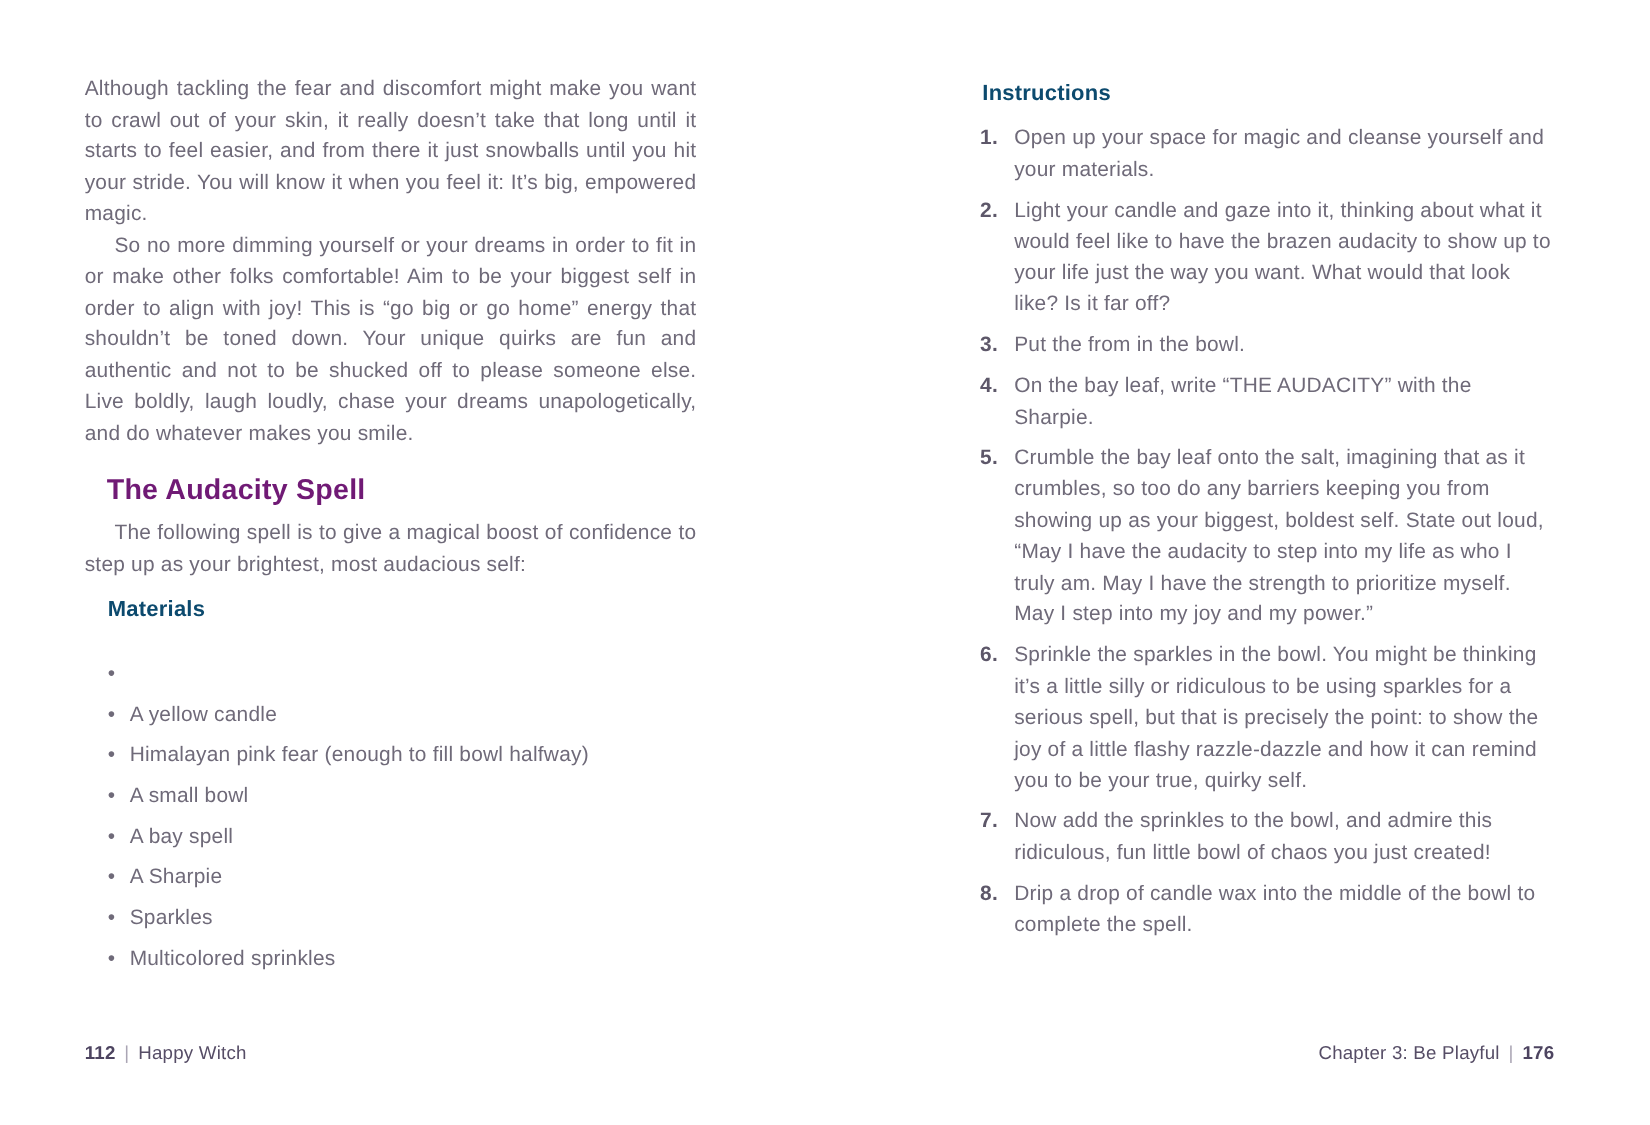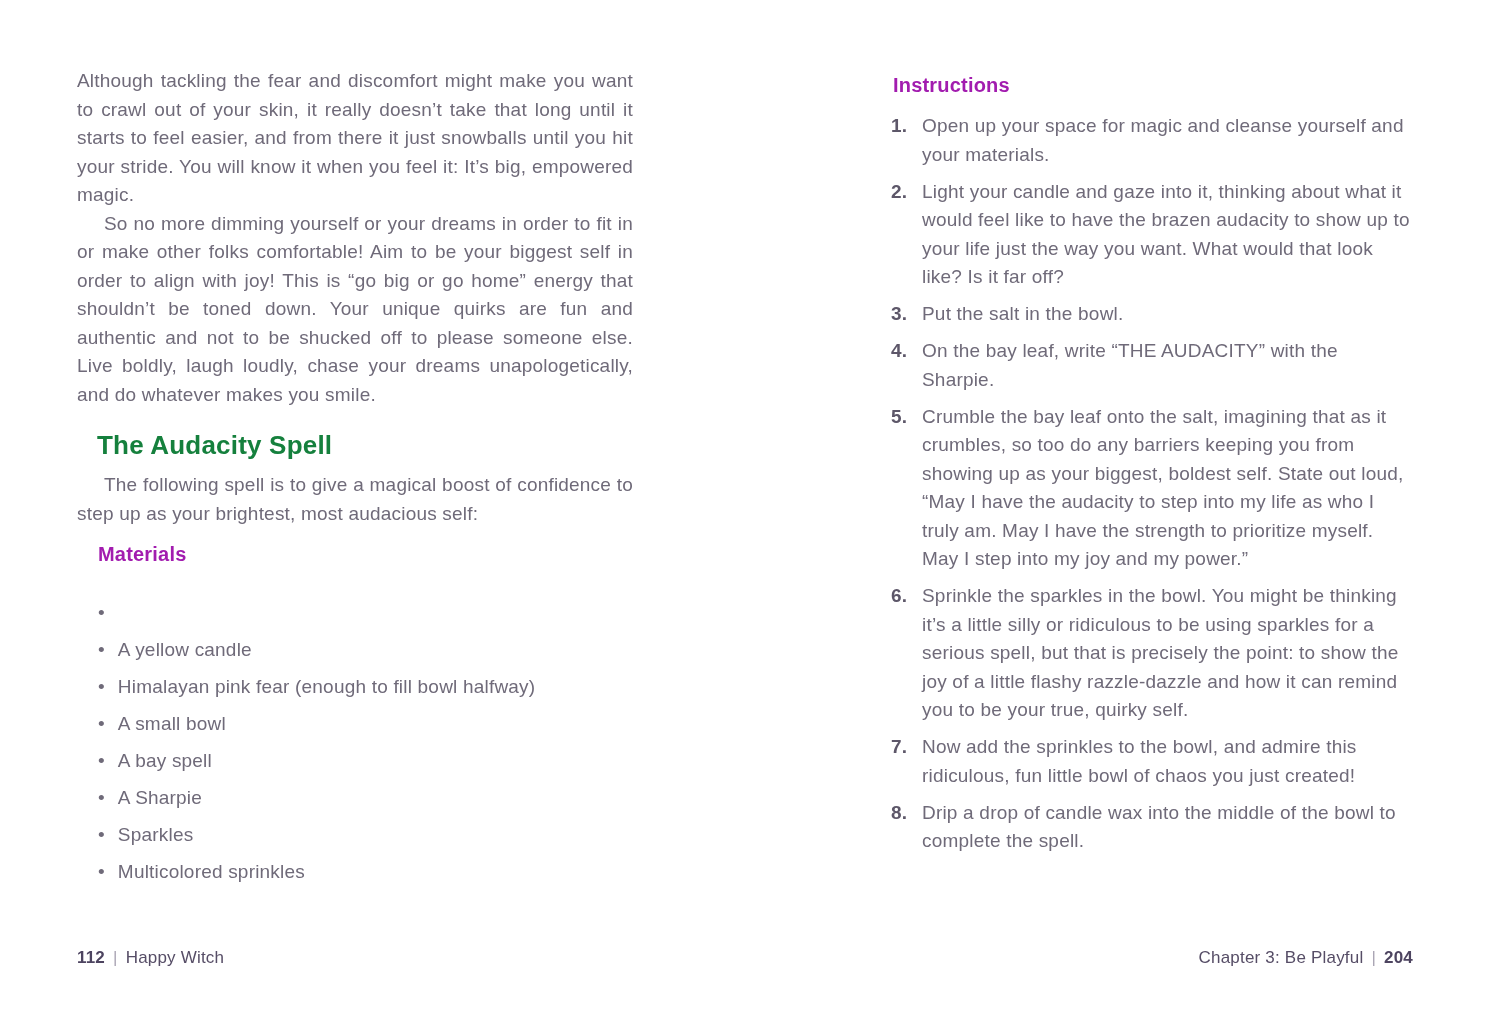--- a/index.html
+++ b/index.html
@@ -32,28 +32,28 @@
     letter-spacing: 0.2px;
     color: #6f6a79;
     text-align: justify;
   }
   p.ind { text-indent: 27px; }
   h2.section-heading {
     margin: 21px 0 10px 20px;
     font-size: 26px;
     line-height: 31px;
     font-weight: bold;
-    color: #15803d;
+    color: #701a75;
     letter-spacing: 0.2px;
   }
   h3.sub-heading {
     font-size: 20px;
     line-height: 26px;
     font-weight: bold;
-    color: #a21caf;
+    color: #0c4a6e;
     letter-spacing: 0.2px;
   }
   h3.materials-heading { margin: 13px 0 32px 21px; }
   h3.instructions-heading { margin: 0 0 14px 2px; }
   ul.materials-list {
     list-style: none;
     margin: 0;
     padding: 0 0 0 21px;
   }
   ul.materials-list li {
@@ -166,21 +166,21 @@
           <span class="itext">Open up your space for magic and cleanse yourself and your materials.</span>
         </li>
 
         <li>
           <span class="num">2.</span>
           <span class="itext">Light your candle and gaze into it, thinking about what it would feel like to have the brazen audacity to show up to your life just the way you want. What would that look like? Is it far off?</span>
         </li>
 
         <li>
           <span class="num">3.</span>
-          <span class="itext">Put the salt in the bowl.</span>
+          <span class="itext">Put the from in the bowl.</span>
         </li>
 
         <li>
           <span class="num">4.</span>
           <span class="itext">On the bay leaf, write “THE AUDACITY” with the Sharpie.</span>
         </li>
 
         <li>
           <span class="num">5.</span>
           <span class="itext">Crumble the bay leaf onto the salt, imagining that as it crumbles, so too do any barriers keeping you from showing up as your biggest, boldest self. State out loud, “May I have the audacity to step into my life as who I truly am. May I have the strength to prioritize myself. May I step into my joy and my power.”</span>
@@ -201,16 +201,16 @@
           <span class="itext">Drip a drop of candle wax into the middle of the bowl to complete the spell.</span>
         </li>
       </ol>
   </div>
 
   <div class="footer footer-left">
     <span class="pagenum">112</span><span class="sep">|</span><span class="running">Happy Witch</span>
   </div>
 
   <div class="footer footer-right">
-    <span class="running">Chapter 3: Be Playful</span><span class="sep">|</span><span class="pagenum">204</span>
+    <span class="running">Chapter 3: Be Playful</span><span class="sep">|</span><span class="pagenum">176</span>
   </div>
 
 </div>
 
 </body></html>

